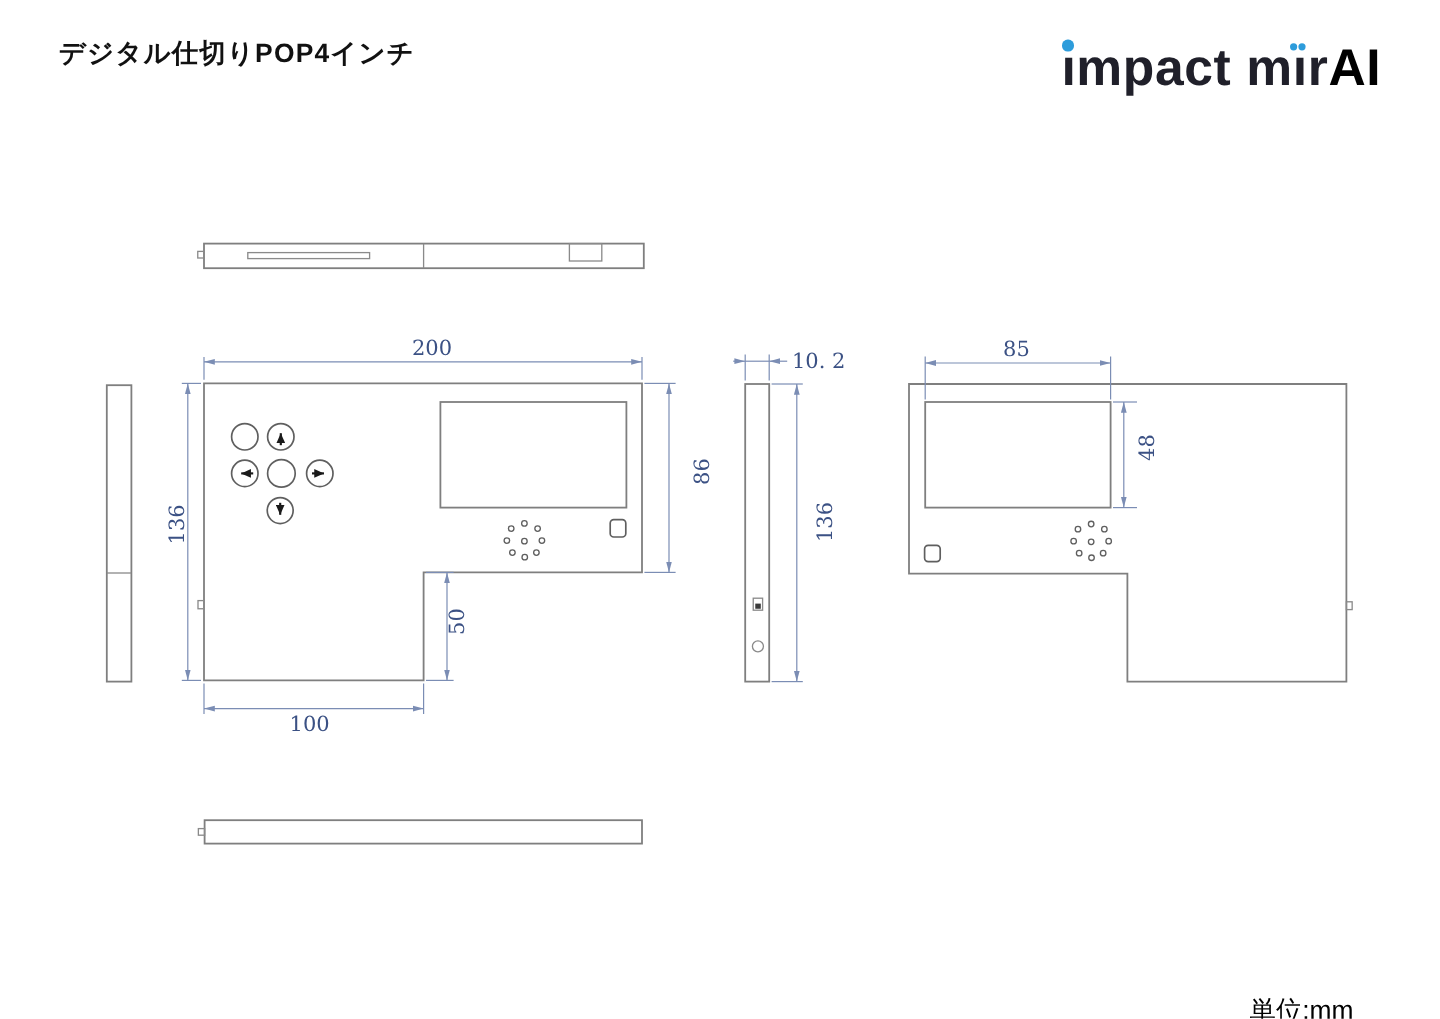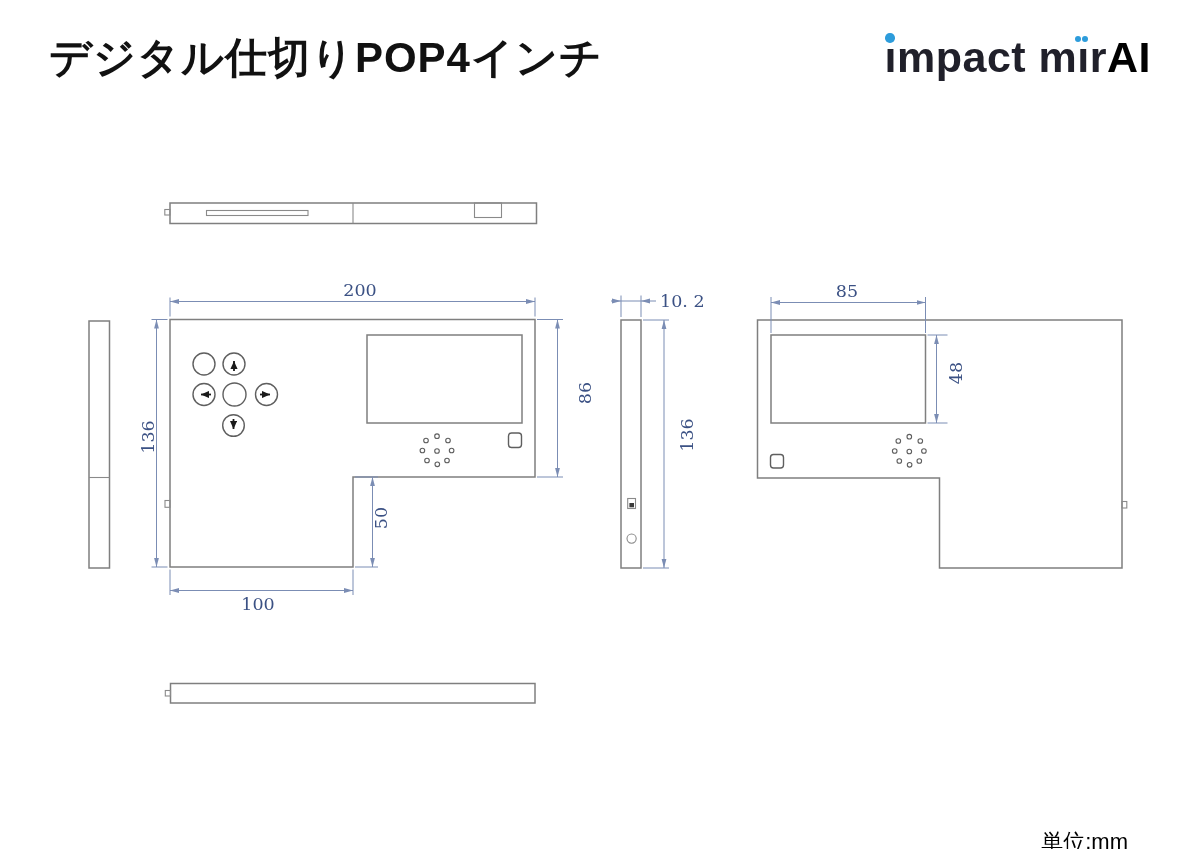--- a/index.html
+++ b/index.html
@@ -1,18 +1,18 @@
 <!DOCTYPE html>
 <html><head>
 <meta charset="utf-8">
 <style>
   html,body{margin:0;padding:0;background:#ffffff;}
   body{position:relative;width:1200px;height:849px;overflow:hidden;
        font-family:"Liberation Sans",sans-serif;}
-  .title{position:absolute;left:49px;top:30px;font-size:42px;font-weight:700;
+  .title{position:absolute;left:49px;top:30px;font-size:22px;font-weight:700;
          color:#111;letter-spacing:1px;white-space:nowrap;}
   .logo{position:absolute;top:33px;right:49px;font-size:43px;font-weight:700;
         color:#20202a;letter-spacing:0.5px;white-space:nowrap;}
   .logo .ai{color:#000000;}
   .iw{position:relative;display:inline-block;}
   .iw1::after{content:"";position:absolute;width:9.5px;height:9.5px;border-radius:50%;
         background:#2D9CDB;top:0px;left:0.5px;}
   .iw2::before{content:"";position:absolute;width:6px;height:6px;border-radius:50%;
         background:#2D9CDB;top:3px;left:-2.5px;}
   .iw2::after{content:"";position:absolute;width:6px;height:6px;border-radius:50%;

